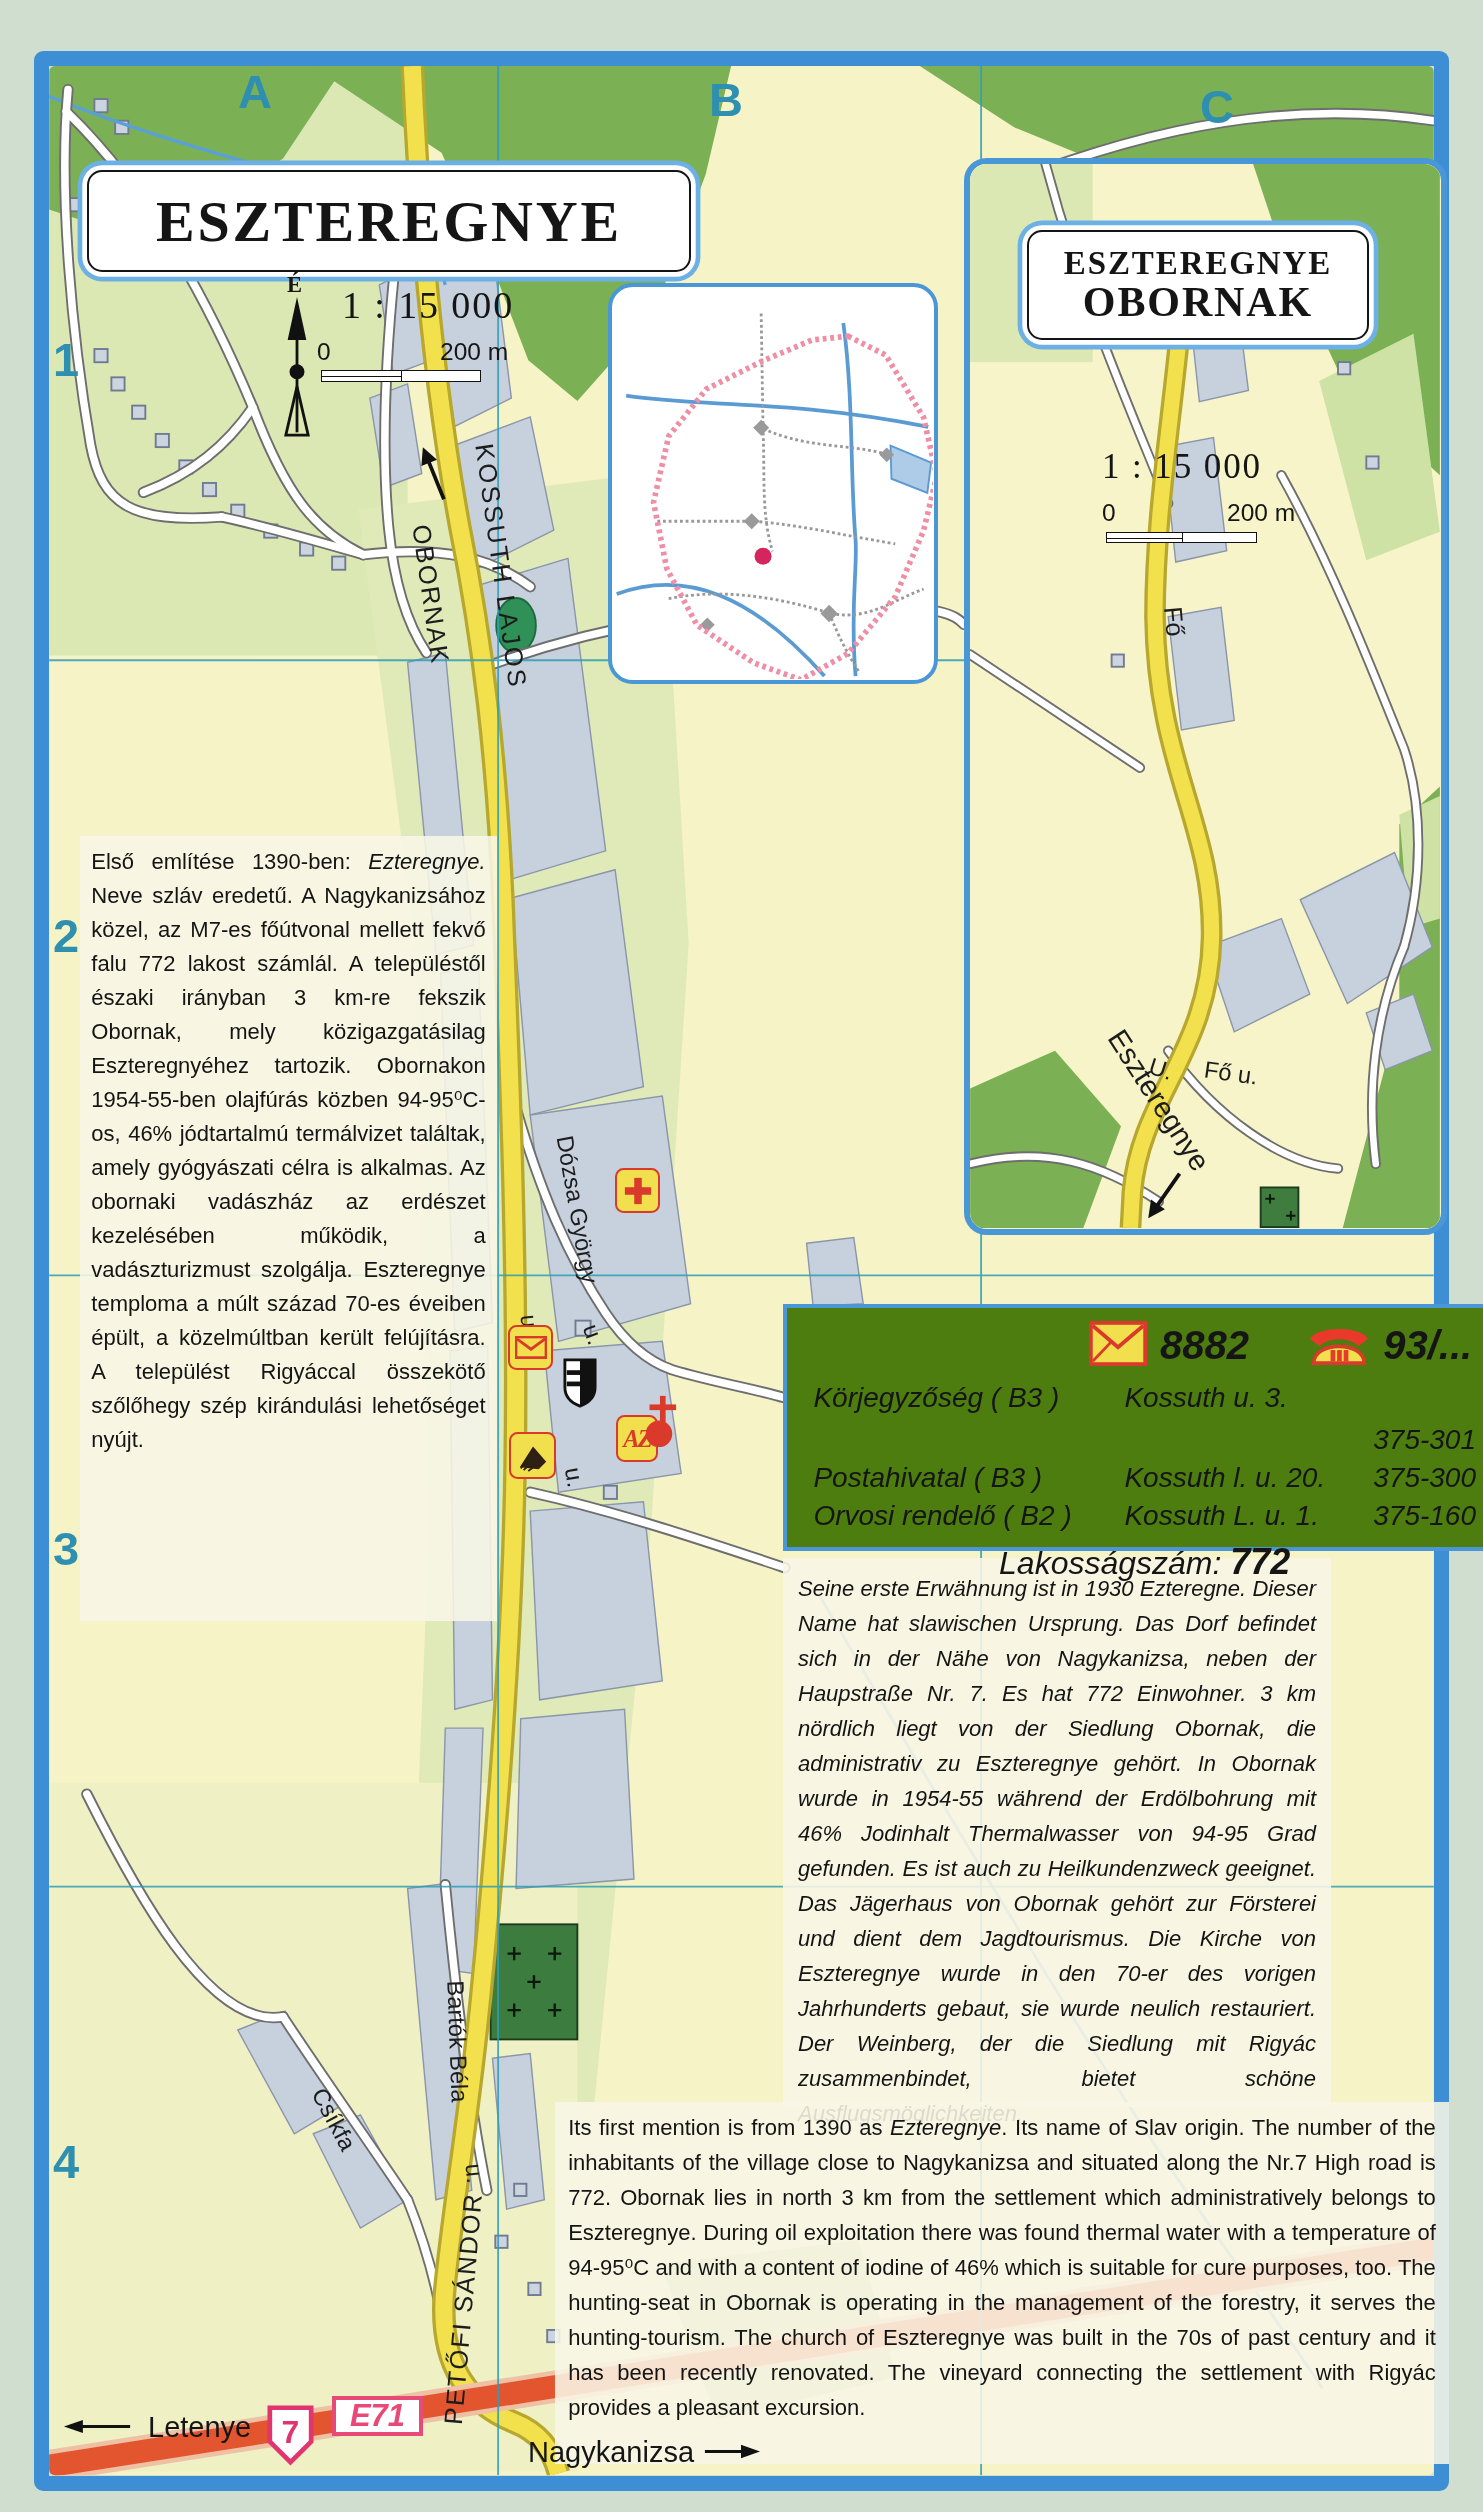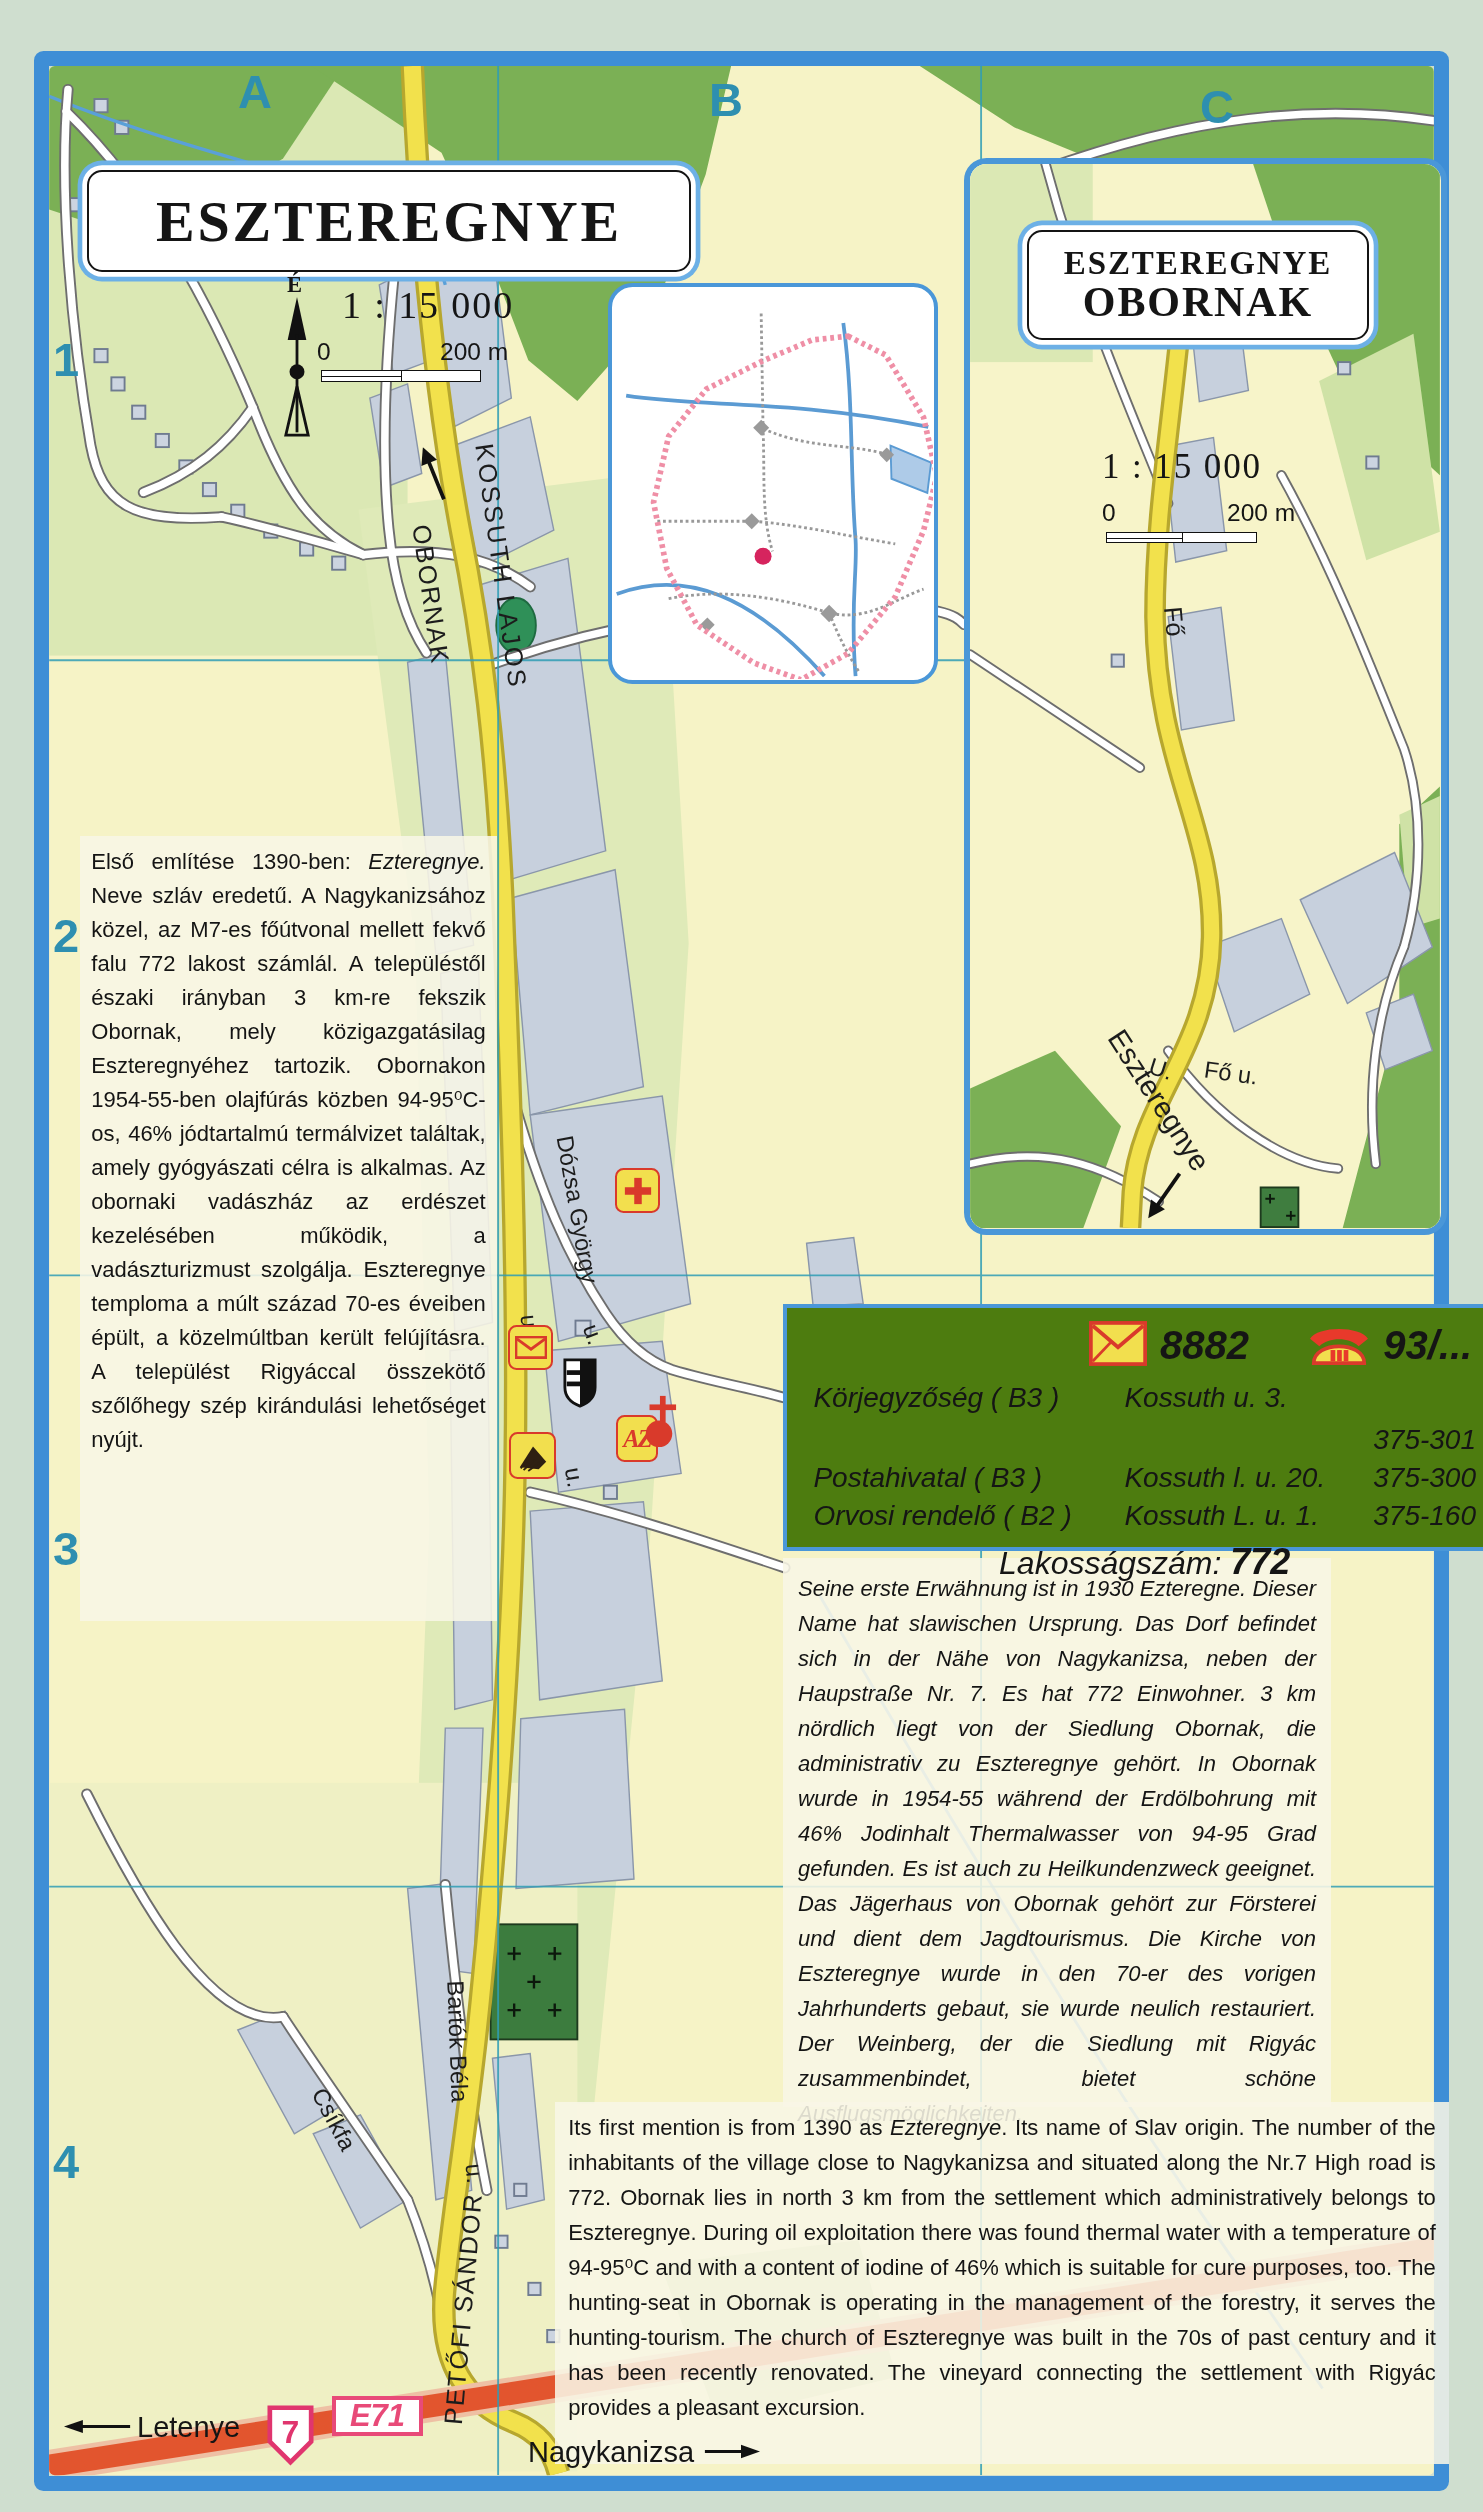--- a/index.html
+++ b/index.html
@@ -388,21 +388,21 @@
   </div>
 
   <div class="abs panel bodytxt" style="left:783px;top:1558px;width:548px;height:549px;padding:13.2px 15px;font-style:italic;line-height:35px;">
     <span>Seine erste  Erwähnung ist in 1930 Ezteregne. Dieser Name hat slawischen Ursprung. Das Dorf befindet sich in der Nähe von Nagykanizsa, neben der Haupstraße Nr. 7. Es hat 772 Einwohner. 3 km nördlich liegt von der Siedlung Obornak, die administrativ zu Eszteregnye gehört. In Obornak wurde in 1954-55 während der Erdölbohrung mit 46% Jodinhalt Thermalwasser von 94-95 Grad gefunden. Es ist auch zu Heilkundenzweck geeignet. Das Jägerhaus von Obornak gehört zur Försterei und dient dem Jagdtourismus. Die Kirche von Eszteregnye wurde in den 70-er des vorigen Jahrhunderts gebaut, sie wurde neulich restauriert. Der Weinberg, der die Siedlung mit Rigyác zusammenbindet, bietet schöne Ausflugsmöglichkeiten.</span>
   </div>
 
   <div class="abs panel bodytxt" style="left:555px;top:2102px;width:894px;height:362px;padding:7.5px 13.2px;line-height:35px;">
     <span>Its first mention is from 1390 as </span><i>Ezteregnye</i><span>. Its name of Slav origin. The number of the inhabitants of the village close to Nagykanizsa and situated along the Nr.7 High road is 772. Obornak lies in north 3 km from the settlement which administratively belongs to Eszteregnye. During oil exploitation there was found thermal water with a temperature of 94-95⁰C and with a content of iodine of 46% which is suitable for cure purposes, too. The hunting-seat in Obornak is operating in the management of the forestry, it serves the hunting-tourism.  The church of Eszteregnye was built in the 70s of past century and it has been recently renovated. The vineyard connecting the settlement with Rigyác provides a pleasant excursion.</span>
   </div>
 
-  <div class="abs" style="left:64px;top:2411px;z-index:22;display:flex;align-items:center;gap:5px;">
+  <div class="abs" style="left:64px;top:2411px;z-index:22;display:flex;align-items:center;gap:16px;">
     <span><svg width="68" height="19" viewBox="0 0 72 20">
           <line x1="70" y1="10" x2="16" y2="10" stroke="#111" stroke-width="3"></line>
           <polygon points="0,10 20,3 20,17" fill="#111"></polygon>
         </svg></span>
     <span style="font-size:29px;">Letenye</span>
   </div>
 
   <div class="abs" style="left:266px;top:2404px;z-index:22;">
     <svg width="49" height="62" viewBox="0 0 52 66">
         <path d="M4,4 H48 V40 L26,62 L4,40 Z" fill="#fff" stroke="#e0356e" stroke-width="5"></path>

